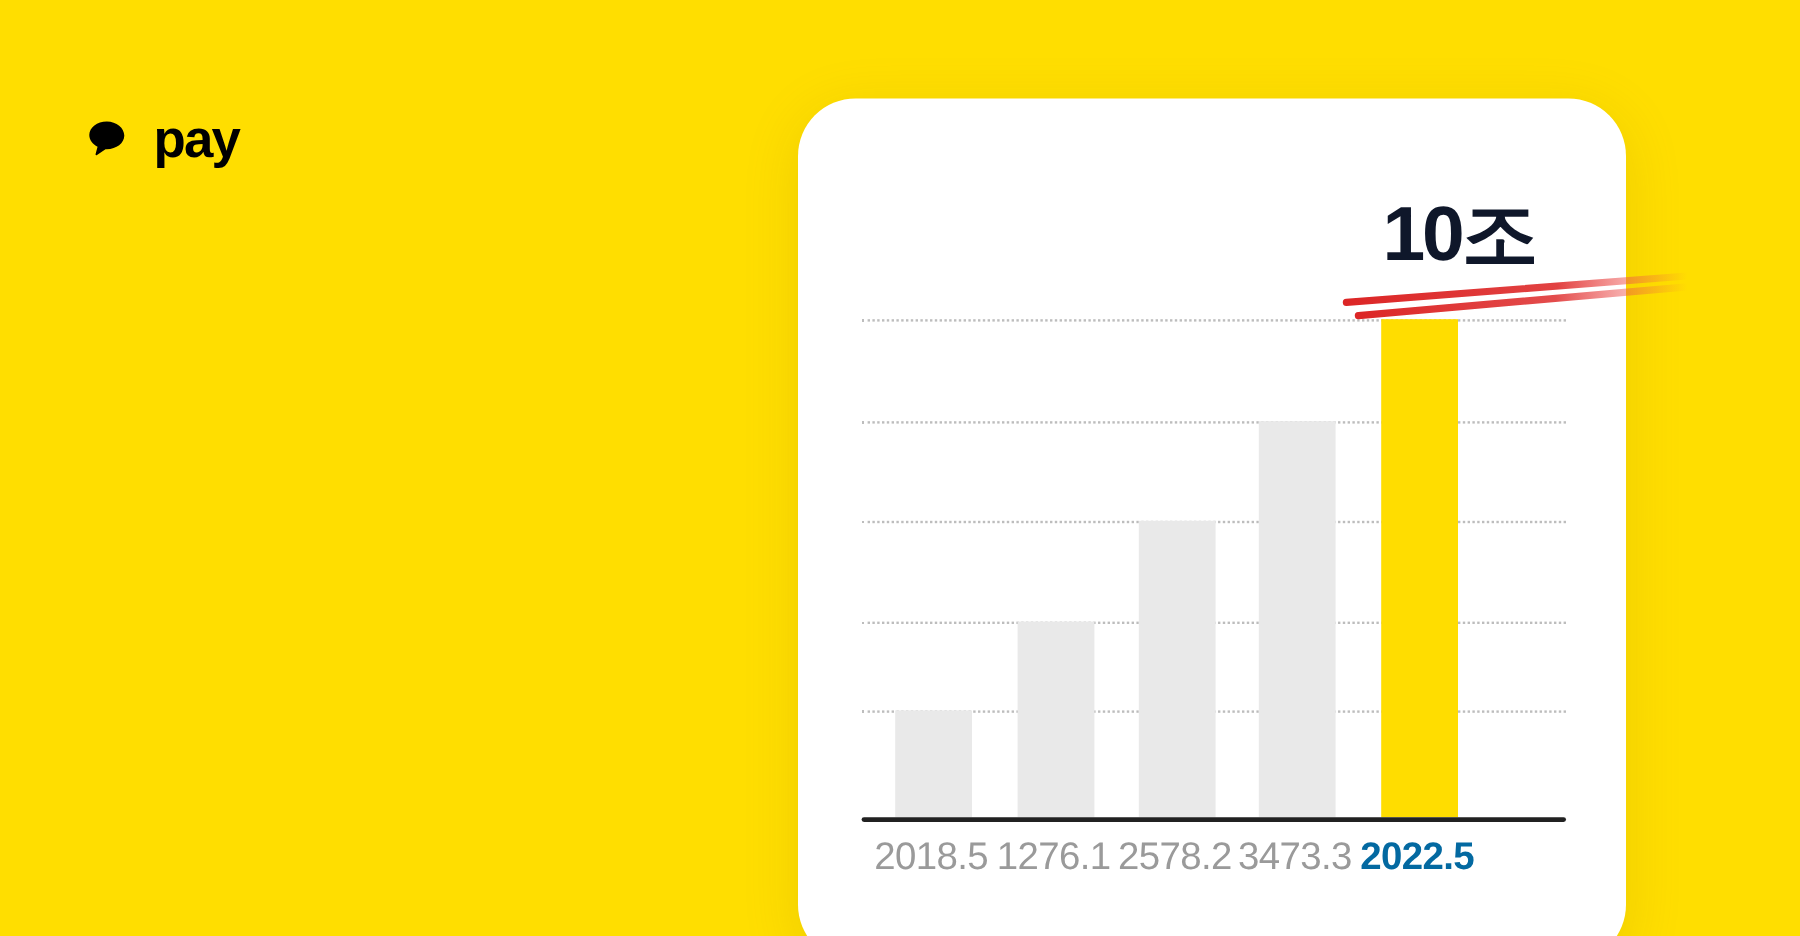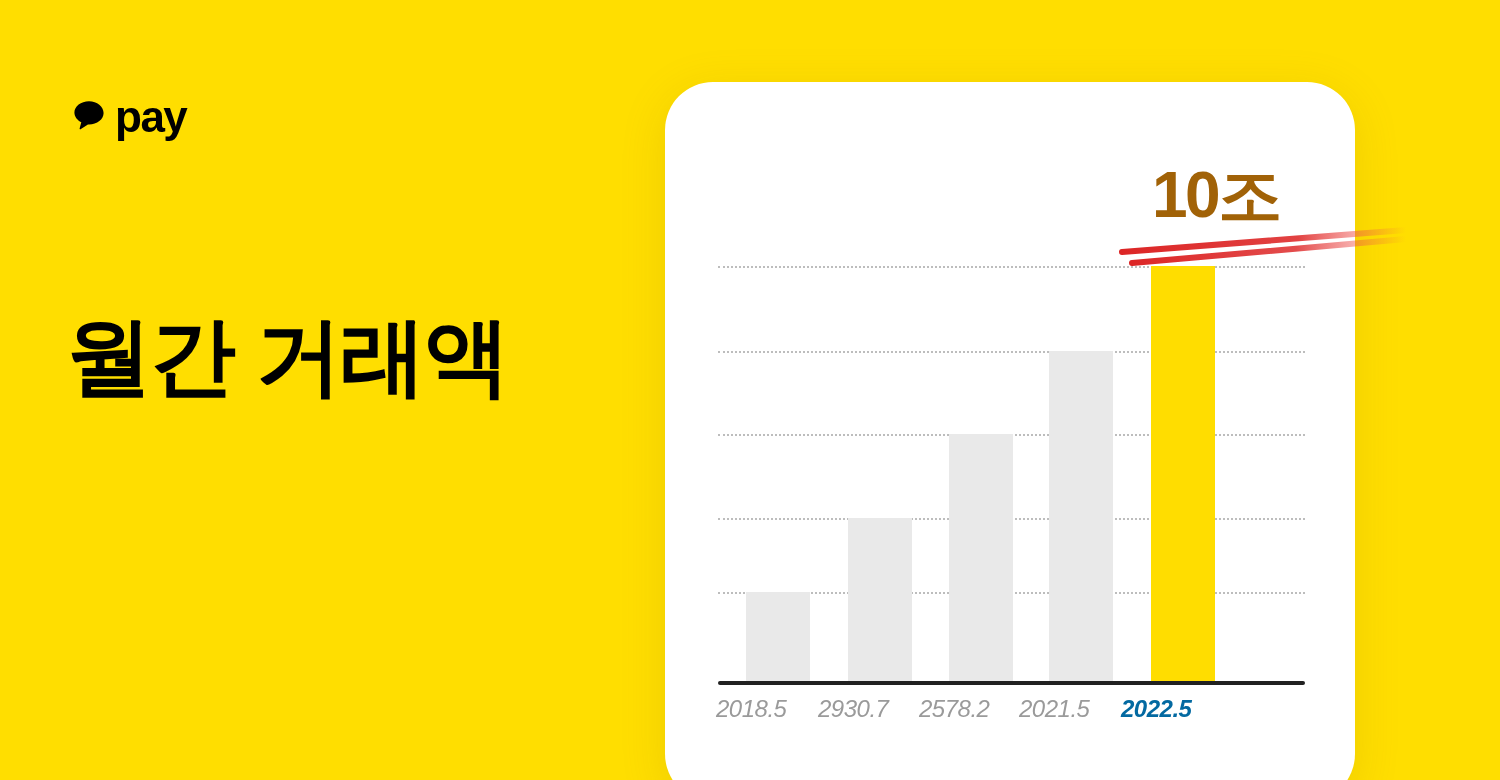--- a/index.html
+++ b/index.html
@@ -19,21 +19,21 @@
     -webkit-font-smoothing: antialiased;
   }
 
   
   .brand-lockup {
     position: absolute;
     left: 72px;
     top: 92px;
     display: flex;
     align-items: center;
-    gap: 9px;
+    gap: 22px;
     height: 48px;
   }
 
   .bubble-icon {
     display: block;
     width: 34px;
     height: 34px;
   }
 
   .brand-word {
@@ -111,40 +111,40 @@
 
   .bar.is-highlight {
     background: #ffdd00;
   }
 
   
   .tick-label {
     position: absolute;
     top: 613px;
     width: 120px;
-    font-size: 24px;
+    text-align: center;
+    font-size: 32px;
     font-weight: 400;
     color: #9a9a9a;
     letter-spacing: -0.5px;
-    font-style: italic;
   }
 
   .tick-label.is-highlight {
     color: #0369a1;
     font-weight: 700;
   }
 
   
   .callout {
     position: absolute;
     left: 1152px;
     top: 163px;
     font-size: 64px;
     font-weight: 800;
-    color: #a16207;
+    color: #0f172a;
     letter-spacing: -2.5px;
     line-height: 1;
     z-index: 6;
     white-space: nowrap;
   }
 
   .underline-strokes {
     position: absolute;
     left: 1118px;
     top: 226px;
@@ -164,21 +164,20 @@
       <svg class="bubble-icon" viewBox="0 0 34 34" aria-hidden="true">
         <path d="M17 2.2C8.9 2.2 2.4 7.3 2.4 13.6c0 4.1 2.8 7.7 6.9 9.7
                  l-1.7 6.3c-.15.56.45 1.0.94.68l7.4-4.9c.35.02.69.03 1.05.03
                  8.1 0 14.6-5.1 14.6-11.4S25.1 2.2 17 2.2z" fill="#000000"></path>
       </svg>
     </span>
     <span class="brand-word">pay</span>
   </div>
 
   <div class="headline">
-    <span class="headline-line">월간 거래액</span>
   </div>
 
   <div class="chart-card"></div>
 
   <div class="chart-plot">
 
     <div class="gridline" style="top:184px"></div>
     <div class="gridline" style="top:269px"></div>
     <div class="gridline" style="top:352px"></div>
     <div class="gridline" style="top:436px"></div>
@@ -186,23 +185,23 @@
 
     <div class="bar" style="left: 81px; width: 64px; top: 510px; height: 89px;"></div>
     <div class="bar" style="left: 183px; width: 64px; top: 436px; height: 163px;"></div>
     <div class="bar" style="left: 284px; width: 64px; top: 352px; height: 247px;"></div>
     <div class="bar" style="left: 384px; width: 64px; top: 269px; height: 330px;"></div>
     <div class="bar is-highlight" style="left: 486px; width: 64px; top: 184px; height: 415px;"></div>
 
     <div class="axis-line"></div>
 
     <div class="tick-label" style="left:51px">2018.5</div>
-    <div class="tick-label" style="left:153px">2930.7</div>
+    <div class="tick-label" style="left:153px">1276.1</div>
     <div class="tick-label" style="left:254px">2578.2</div>
-    <div class="tick-label" style="left:354px">2021.5</div>
+    <div class="tick-label" style="left:354px">3473.3</div>
     <div class="tick-label is-highlight" style="left:456px">2022.5</div>
   </div>
 
   <svg class="underline-strokes" viewBox="0 0 290 50" preserveAspectRatio="none" aria-hidden="true">
     <defs>
       <linearGradient id="fadeRed" x1="0" y1="0" x2="1" y2="0">
         <stop offset="0" stop-color="#dc2626" stop-opacity="1"></stop>
         <stop offset="0.62" stop-color="#e03838" stop-opacity="0.95"></stop>
         <stop offset="0.84" stop-color="#ef5350" stop-opacity="0.45"></stop>
         <stop offset="1" stop-color="#ef5350" stop-opacity="0"></stop>

